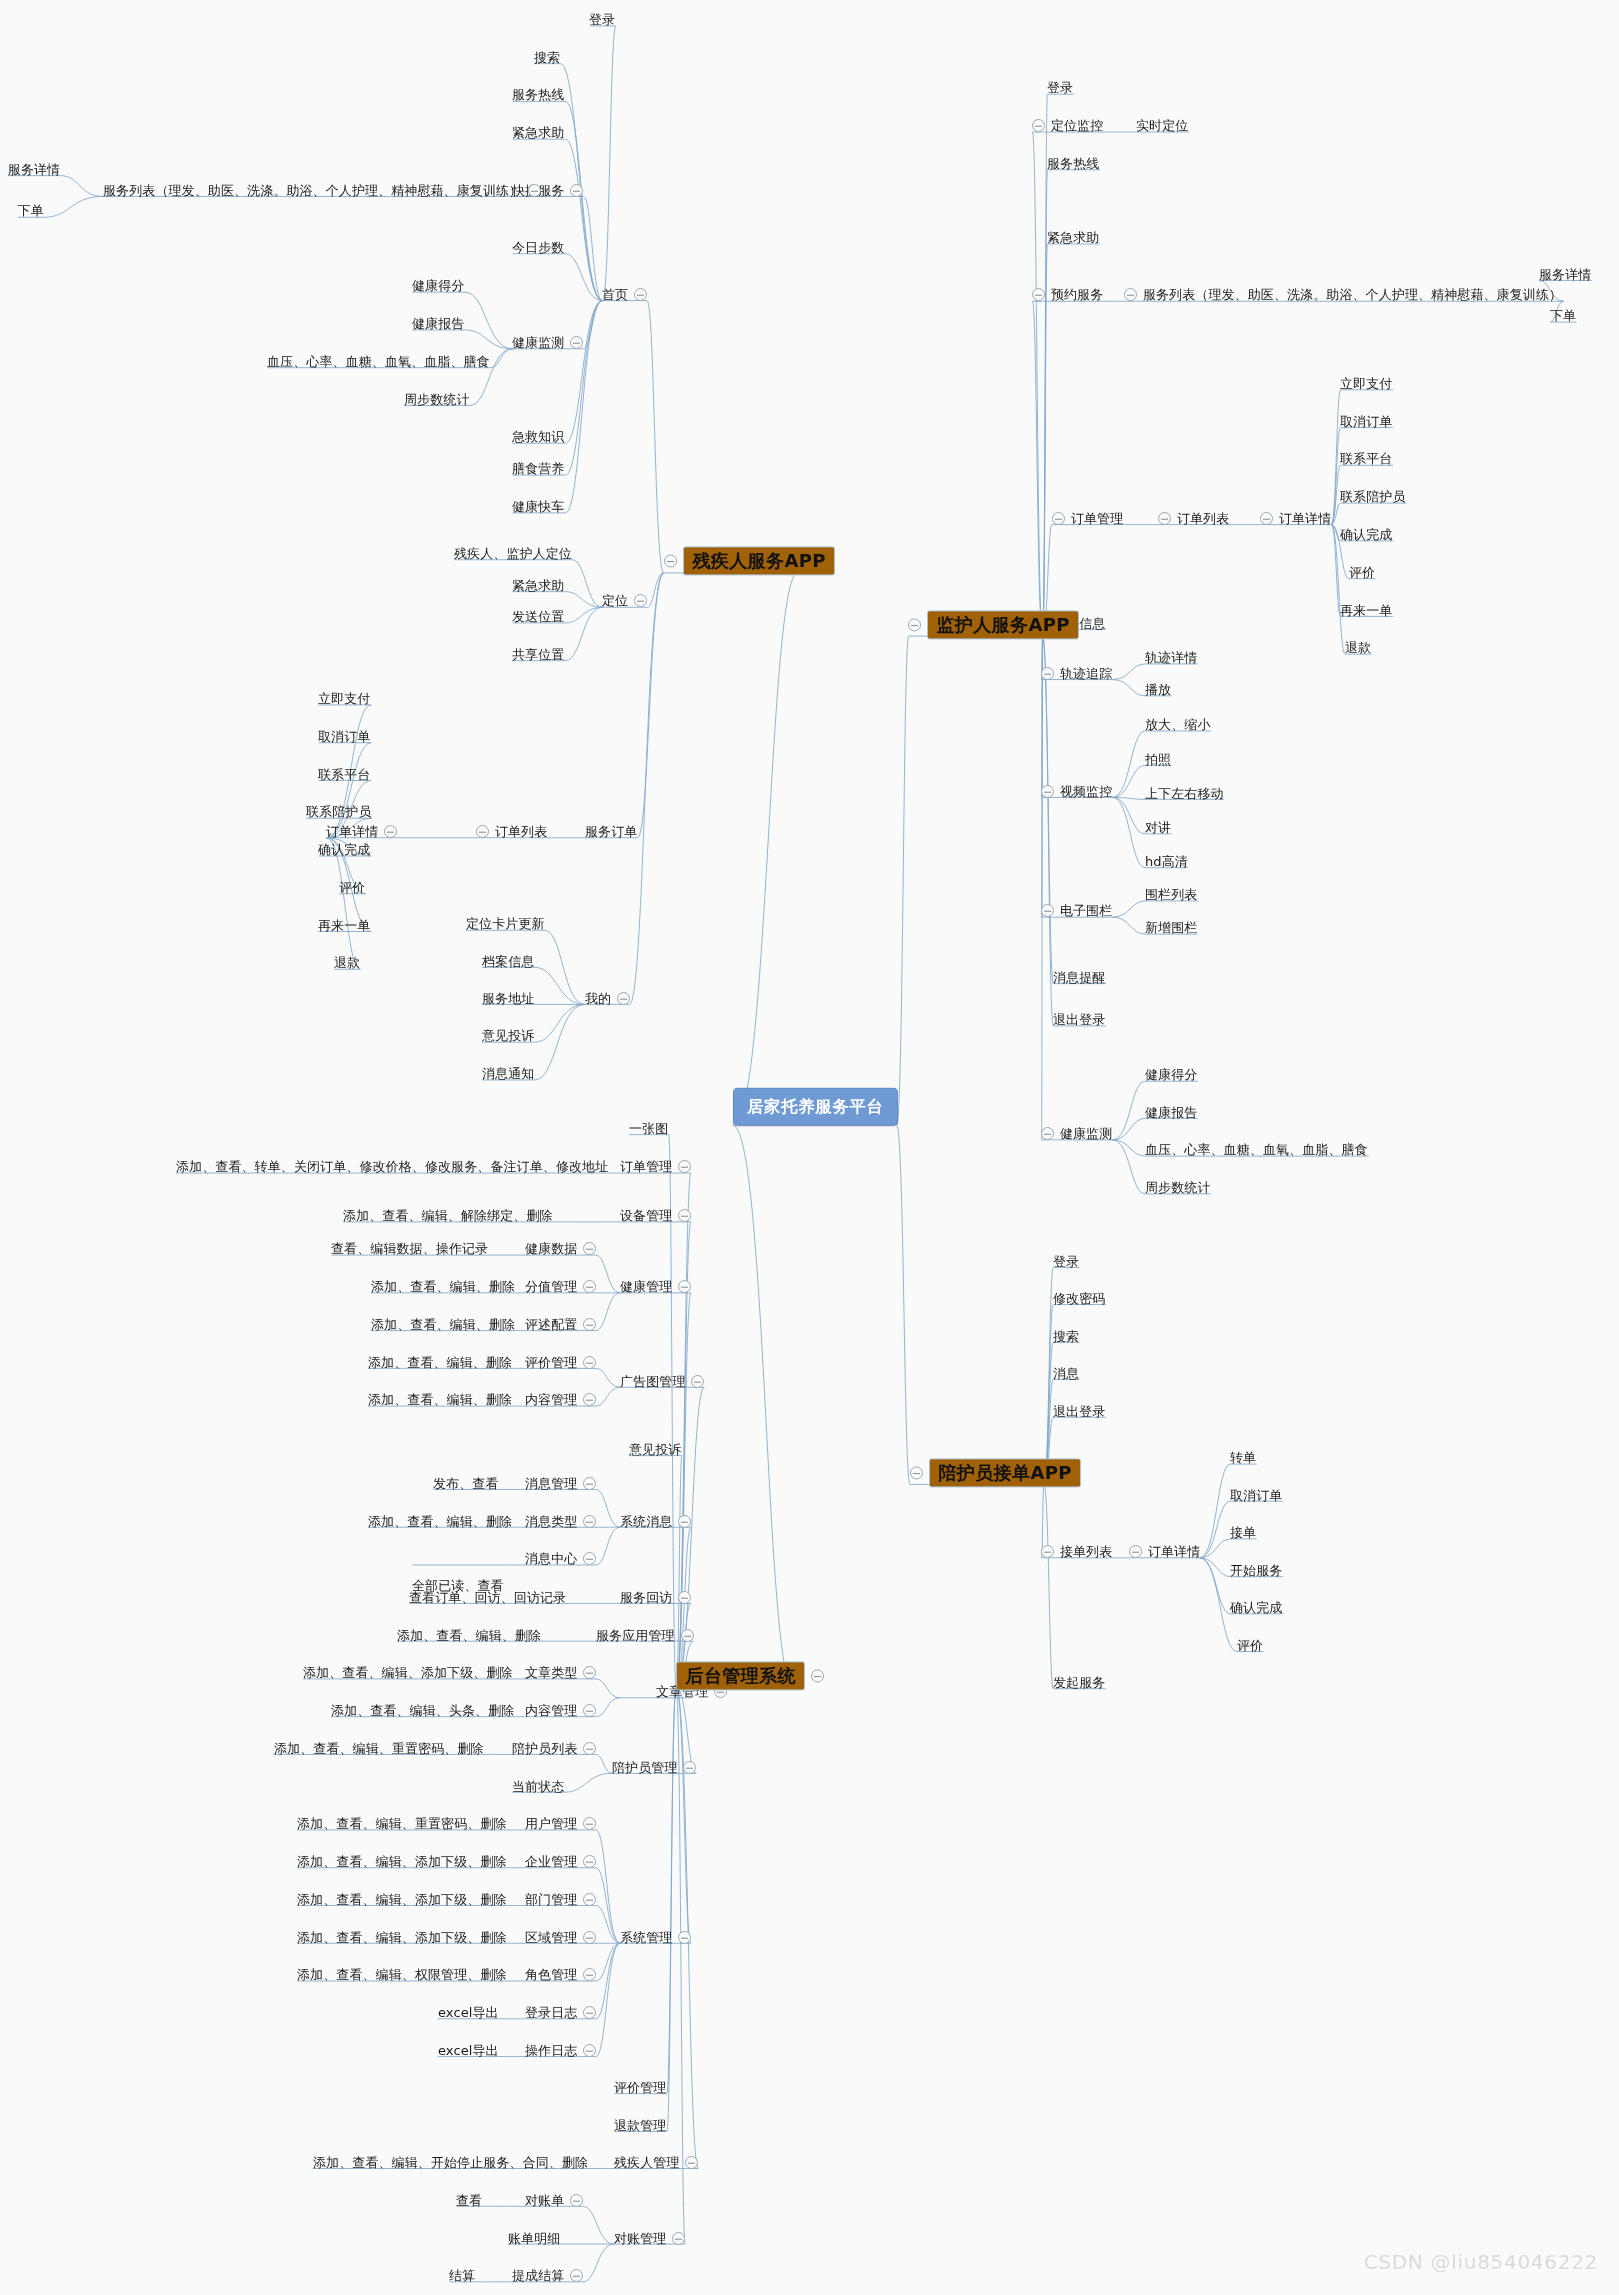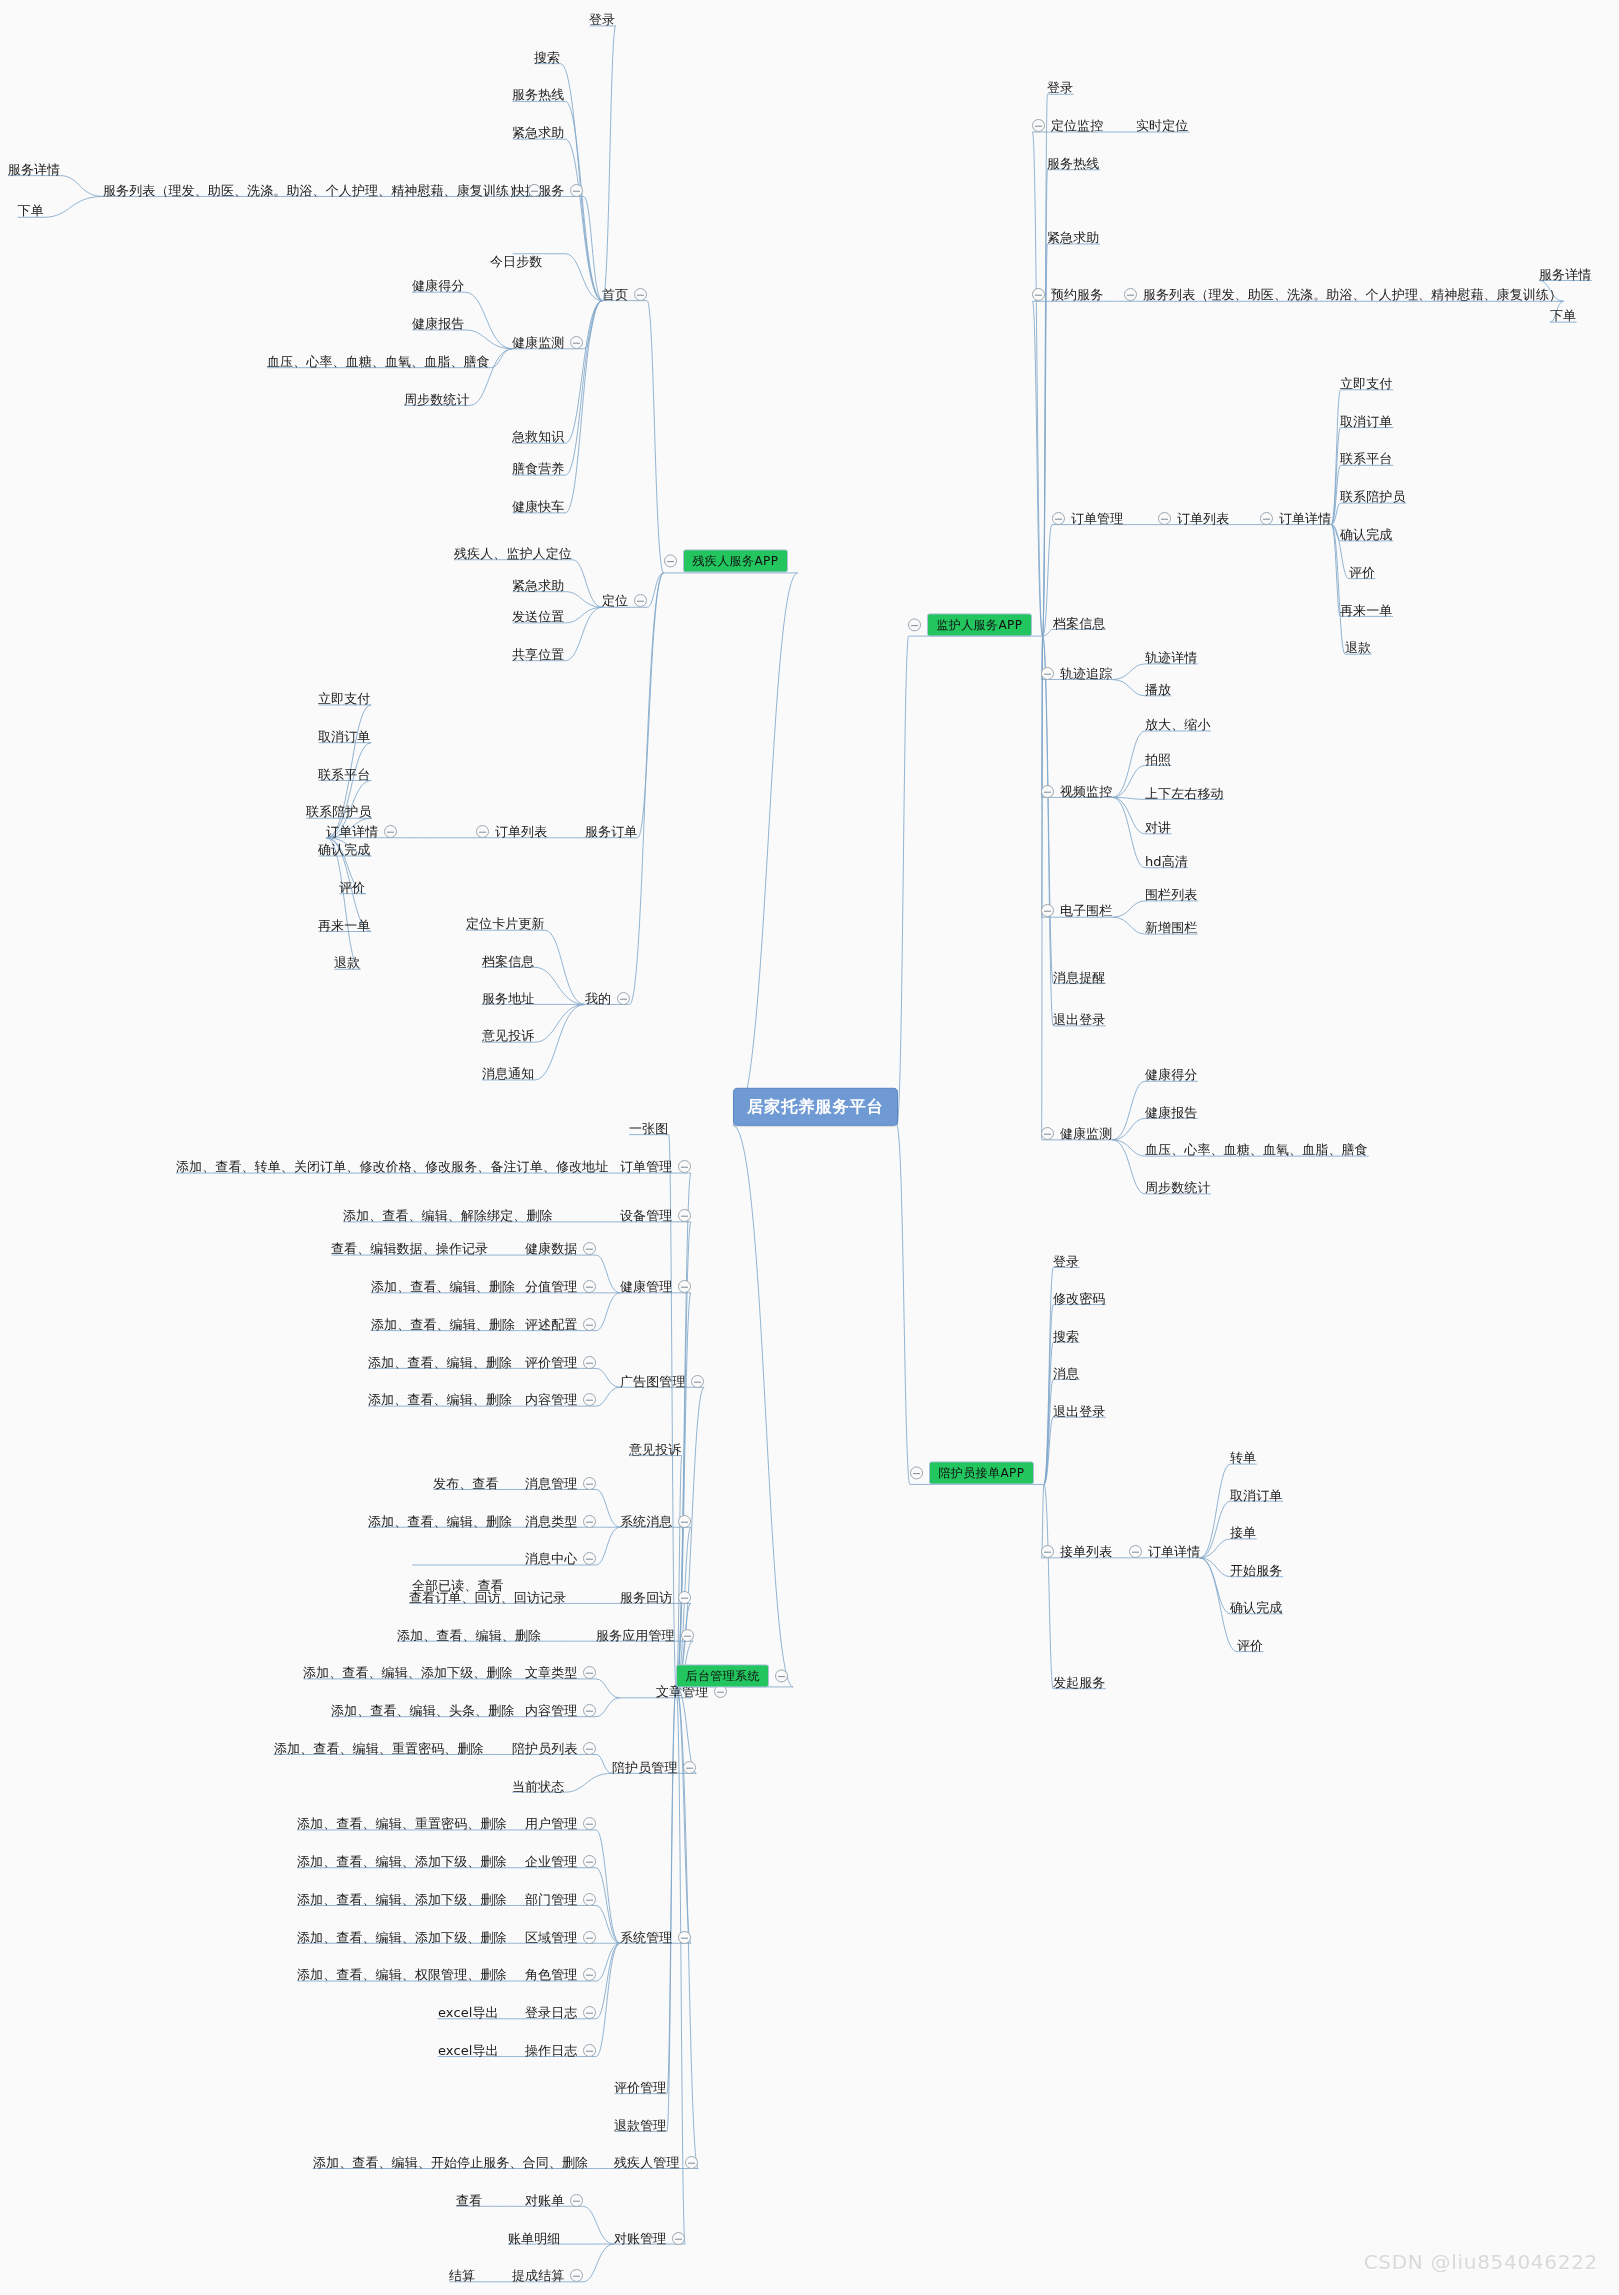--- a/index.html
+++ b/index.html
@@ -63,25 +63,25 @@
     font-weight:bold;
     font-size:16.3px;
     padding:7.2px 13px;
     letter-spacing:0.8px;
     box-shadow:0 0.7px 1.3px rgba(0,0,0,.12);
   }
   
   .branchbox{
     display:inline-block;
     vertical-align:middle;
-    background:#22c55e;
+    background:#a16207;
     border:0.7px solid #a9c2da;
     border-radius:2.6px;
-    font-weight:normal;
-    font-size:12px;
+    font-weight:bold;
+    font-size:18px;
     padding:4.6px 8.5px;
     color:#111;
     letter-spacing:0.4px;
   }
   .watermark{
     position:absolute;
     right:22px;
     bottom:21px;
     font-size:20px;
     color:#d9d9d9;
@@ -425,21 +425,21 @@
 
   <div class="watermark">CSDN @liu854046222</div>
 <div class="node" style="left: 589px; top: 19px;"><span class="txt">登录</span></div>
     <div class="node" style="left: 534px; top: 57px;"><span class="txt">搜索</span></div>
     <div class="node" style="left: 512px; top: 94px;"><span class="txt">服务热线</span></div>
     <div class="node" style="left: 512px; top: 132px;"><span class="txt">紧急求助</span></div>
     <div class="node" style="left: 512px; top: 190px;"><span class="txt">快捷服务</span><span class="mk r"></span></div>
     <div class="node" style="left: 103px; top: 190px;"><span class="txt">服务列表（理发、助医、洗涤。助浴、个人护理、精神慰藉、康复训练）</span><span class="mk r"></span></div>
     <div class="node" style="left: 7.8px; top: 169px;"><span class="txt">服务详情</span></div>
     <div class="node" style="left: 17.6px; top: 210px;"><span class="txt">下单</span></div>
-    <div class="node" style="left: 490px; top: 247px; margin-top: 14px;"><span class="txt">今日步数</span></div>
+    <div class="node" style="left: 512px; top: 247px;"><span class="txt">今日步数</span></div>
     <div class="node" style="left: 512px; top: 342px;"><span class="txt">健康监测</span><span class="mk r"></span></div>
     <div class="node" style="left: 412px; top: 285px;"><span class="txt">健康得分</span></div>
     <div class="node" style="left: 412px; top: 323px;"><span class="txt">健康报告</span></div>
     <div class="node" style="left: 267px; top: 361px;"><span class="txt">血压、心率、血糖、血氧、血脂、膳食</span></div>
     <div class="node" style="left: 404px; top: 399px;"><span class="txt">周步数统计</span></div>
     <div class="node" style="left: 602px; top: 294px;"><span class="txt">首页</span><span class="mk r"></span></div>
     <div class="node" style="left: 512px; top: 436px;"><span class="txt">急救知识</span></div>
     <div class="node" style="left: 512px; top: 468px;"><span class="txt">膳食营养</span></div>
     <div class="node" style="left: 512px; top: 506px;"><span class="txt">健康快车</span></div>
     <div class="node" style="left: 602px; top: 600px;"><span class="txt">定位</span><span class="mk r"></span></div>

